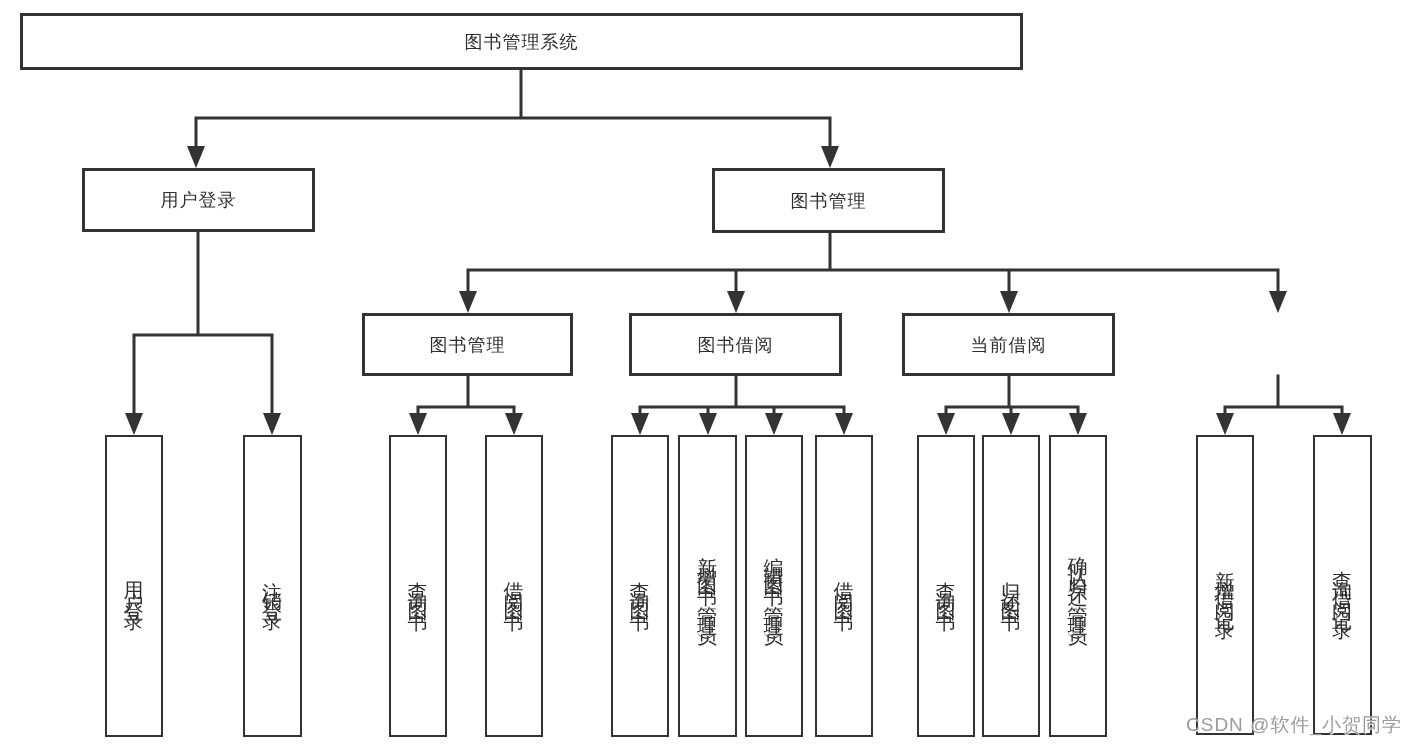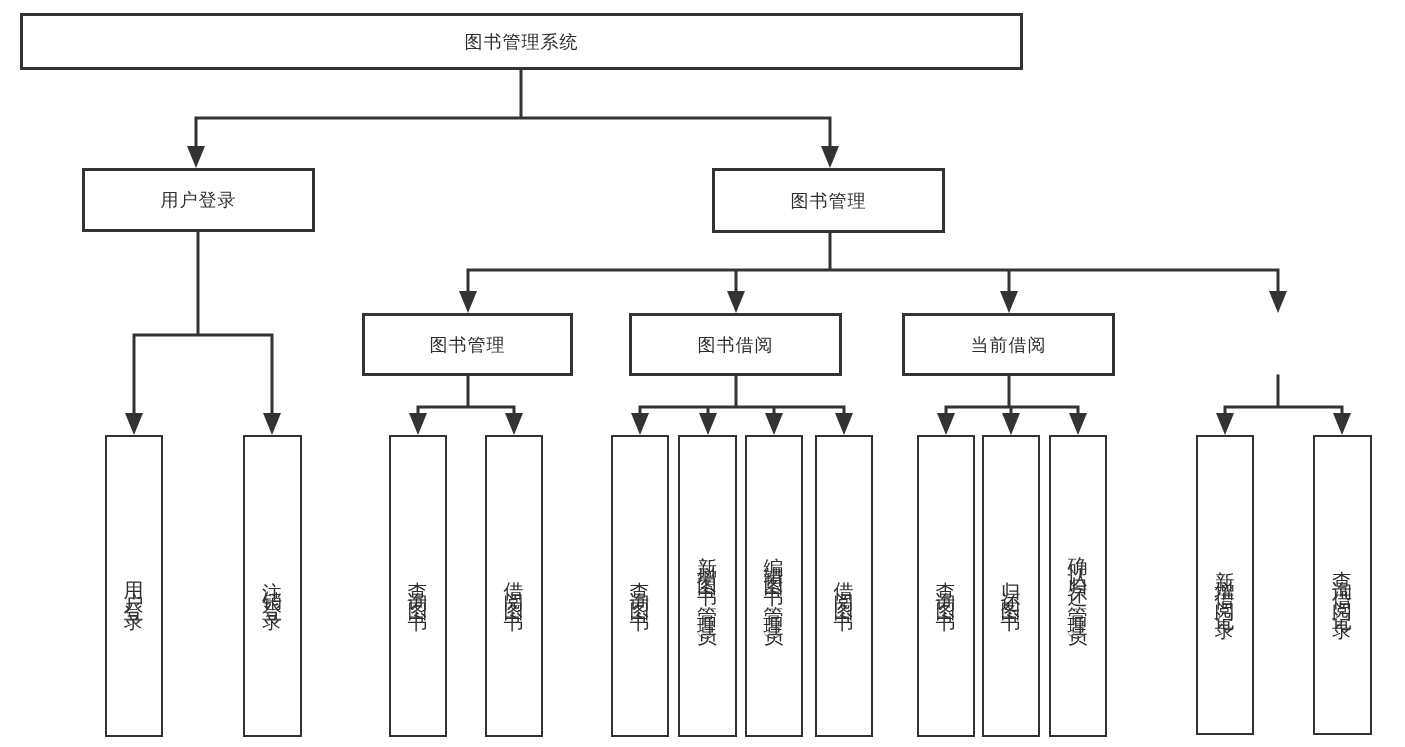--- a/index.html
+++ b/index.html
@@ -110,14 +110,15 @@
   <div class="node vert" style="left:745px;top:435px;width:58px;height:302px;">编辑图书（管理员）</div>
   <div class="node vert" style="left:815px;top:435px;width:58px;height:302px;">借阅图书</div>
 
   <div class="node vert" style="left:917px;top:435px;width:58px;height:302px;">查询图书</div>
   <div class="node vert" style="left:982px;top:435px;width:58px;height:302px;">归还图书</div>
   <div class="node vert" style="left:1049px;top:435px;width:58px;height:302px;">确认归还（管理员）</div>
 
   <div class="node vert" style="left:1196px;top:435px;width:58px;height:300px;">新增借阅记录</div>
   <div class="node vert" style="left:1313px;top:435px;width:59px;height:300px;">查询借阅记录</div>
 
+  <div class="watermark">CSDN @软件_小贺同学</div>
 
 </div>
 
 </body></html>

